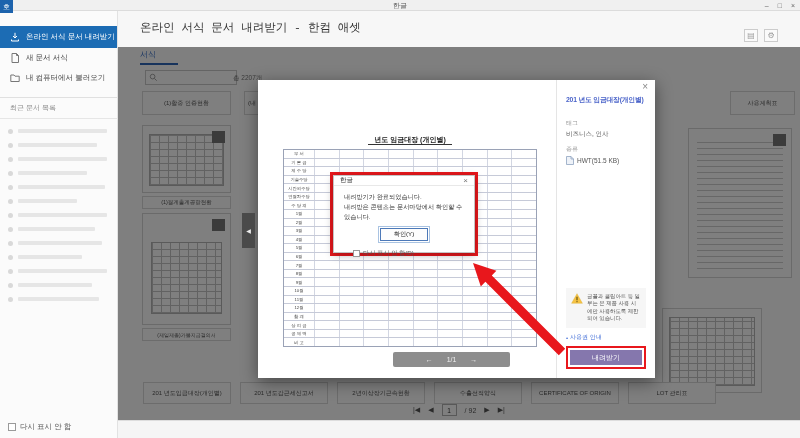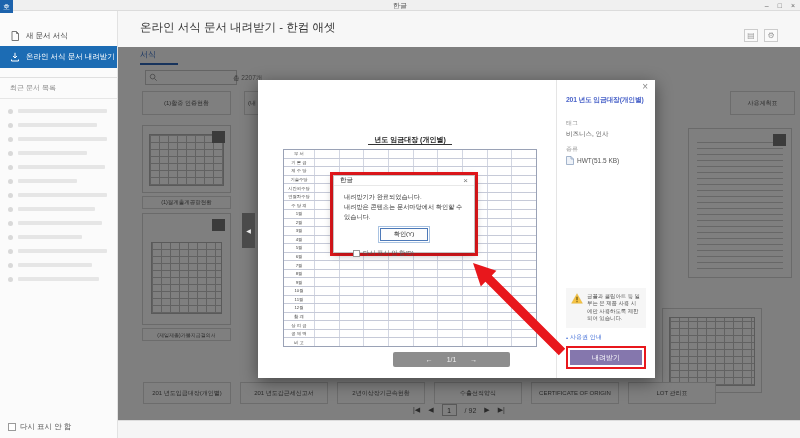--- a/index.html
+++ b/index.html
@@ -28,21 +28,21 @@
   .skel{padding:5px 10px 0 8px;}
   .skel-row{height:14px;display:flex;align-items:center;gap:5px;}
   .skel-dot{width:5px;height:5px;border-radius:50%;background:#d9d9d9;flex:0 0 5px;}
   .skel-bar{height:4px;background:#e6e6e6;border-radius:1px;}
   .dismiss{position:absolute;left:8px;bottom:6px;display:flex;align-items:center;gap:4px;}
   .cbx{width:8px;height:8px;border:1px solid #9a9a9a;background:#fff;flex:0 0 8px;}
   .dismiss .dlabel{font-size:7.5px;color:#555;}
 
   
   .main-header{position:absolute;left:118px;top:11px;right:0;height:36px;background:#f7f7f7;}
-  .main-title{position:absolute;left:22px;top:9px;font-size:11.5px;color:#333;}
+  .main-title{position:absolute;left:22px;top:9px;font-size:11.5px;color:#333;font-family:Liberation Mono, monospace;}
   .hbtns{position:absolute;right:22px;top:18px;display:flex;gap:6px;}
   .hbtn{width:14px;height:13px;border:1px solid #ccc;background:#fafafa;color:#999;font-size:8px;display:flex;align-items:center;justify-content:center;}
 
   
   .content{position:absolute;left:118px;top:47px;right:0;bottom:18px;background:#fff;overflow:hidden;}
   .tab{position:absolute;left:22px;top:2px;font-size:8px;color:#3f74c8;}
   .tab-underline{position:absolute;left:22px;top:16px;width:38px;height:2px;background:#2f66b8;}
   .searchbox{position:absolute;left:27px;top:23px;width:92px;height:15px;background:#fff;border:1px solid #c9c9c9;display:flex;align-items:center;padding-left:3px;}
   .searchbox svg{width:9px;height:9px;display:block;}
   .count{position:absolute;left:115px;top:27px;font-size:6.5px;color:#777;}
@@ -114,37 +114,45 @@
     <div class="wctrls">
       <span>–</span>
       <span>□</span>
       <span>×</span>
     </div>
   </div>
   <div class="applogo">호</div>
 
   <div class="sidebar">
     <div class="sidenav" id="sidenav">
+        <div class="side-item active">
+          <span class="sicon">
+            <svg viewBox="0 0 10 10">
+              <path d="M5 0.8 V5.5 M3 4 L5 6 L7 4" fill="none" stroke="currentColor"></path>
+              <path d="M1.5 7.5 V9 H8.5 V7.5" fill="none" stroke="currentColor"></path>
+            </svg>
+          </span>
+          <span>온라인 서식 문서 내려받기</span>
+        </div>
         <div class="side-item">
           <span class="sicon">
             <svg viewBox="0 0 10 10">
               <path d="M2 0.5 H6.5 L8.5 2.5 V9.5 H2 Z" fill="none" stroke="currentColor"></path>
               <path d="M6.5 0.5 V2.5 H8.5" fill="none" stroke="currentColor"></path>
             </svg>
           </span>
           <span>새 문서 서식</span>
         </div>
-        <div class="side-item active">
+        <div class="side-item">
           <span class="sicon">
             <svg viewBox="0 0 10 10">
-              <path d="M5 0.8 V5.5 M3 4 L5 6 L7 4" fill="none" stroke="currentColor"></path>
-              <path d="M1.5 7.5 V9 H8.5 V7.5" fill="none" stroke="currentColor"></path>
+              <path d="M0.8 2 H4 L5 3.2 H9.2 V8.5 H0.8 Z" fill="none" stroke="currentColor"></path>
             </svg>
           </span>
-          <span>온라인 서식 문서 내려받기</span>
+          <span>내 컴퓨터에서 불러오기</span>
         </div>
       </div>
     <div class="recent-head">최근 문서 목록</div>
     <div class="skel" id="skel">
         <div class="skel-row">
           <span class="skel-dot"></span>
           <span class="skel-bar" style="width: 90%;"></span>
         </div>
         <div class="skel-row">
           <span class="skel-dot"></span>

